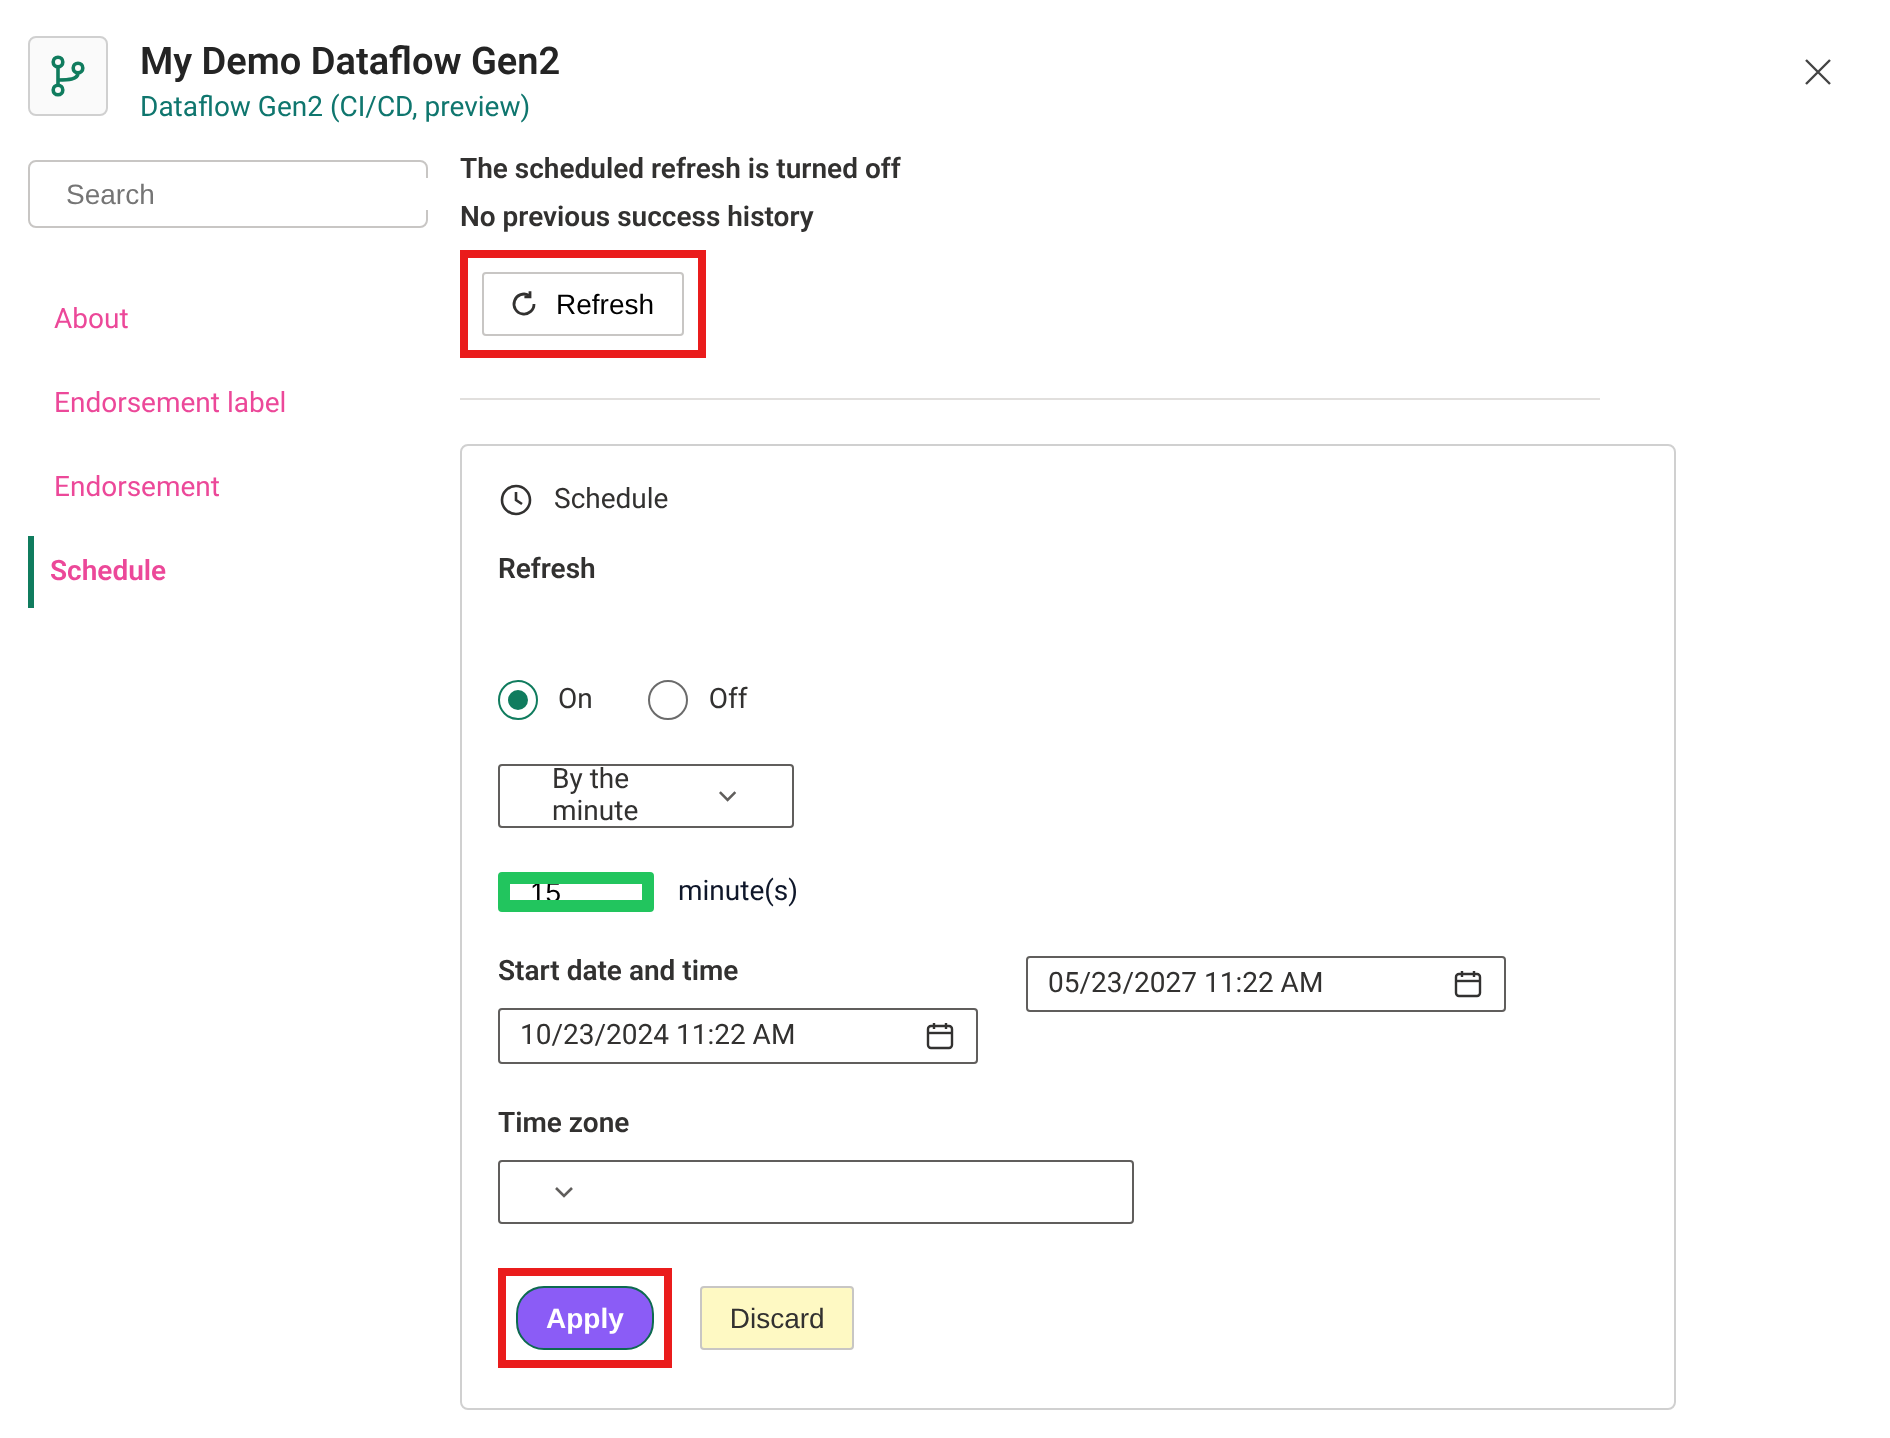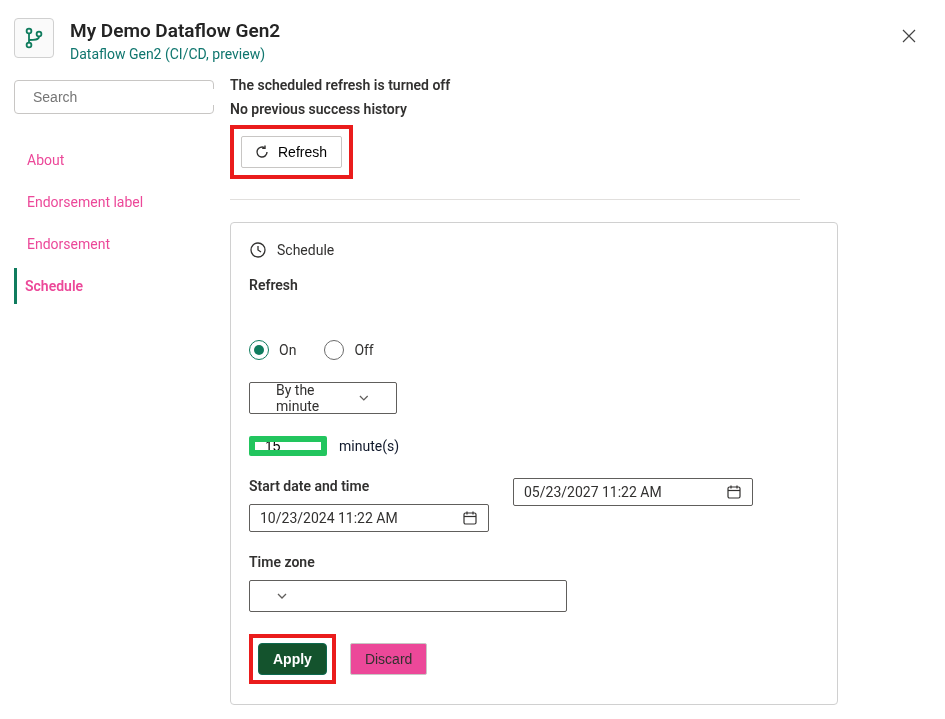--- a/index.html
+++ b/index.html
@@ -201,31 +201,31 @@
     .date-val { color: #323130; font-size: 14px; }
     .tz-select { width: 318px; margin-bottom: 22px; }
     .tz-select .tz-text { white-space: nowrap; overflow: hidden; max-width: 270px; }
     .actions-row { display: flex; align-items: center; gap: 14px; }
     .apply-wrap {
       border: 4px solid #ea1c1c;
       padding: 5px;
       display: inline-block;
     }
     .apply-btn {
-      background: #14532d;
+      background: #8b5cf6;
       color: #ffffff;
       border: 1px solid #0d6a50;
       padding: 7px 14px;
       font-size: 14px;
       font-weight: 600;
       cursor: pointer;
-      border-radius: 4px;
+      border-radius: 14px;
     }
     .discard-btn {
-      background: #ec4899;
+      background: #fef9c3;
       color: #323130;
       border: 1px solid #c8c6c4;
       padding: 7px 14px;
       font-size: 14px;
       cursor: pointer;
       border-radius: 2px;
     }
   </style>
 </head>
 <body>

